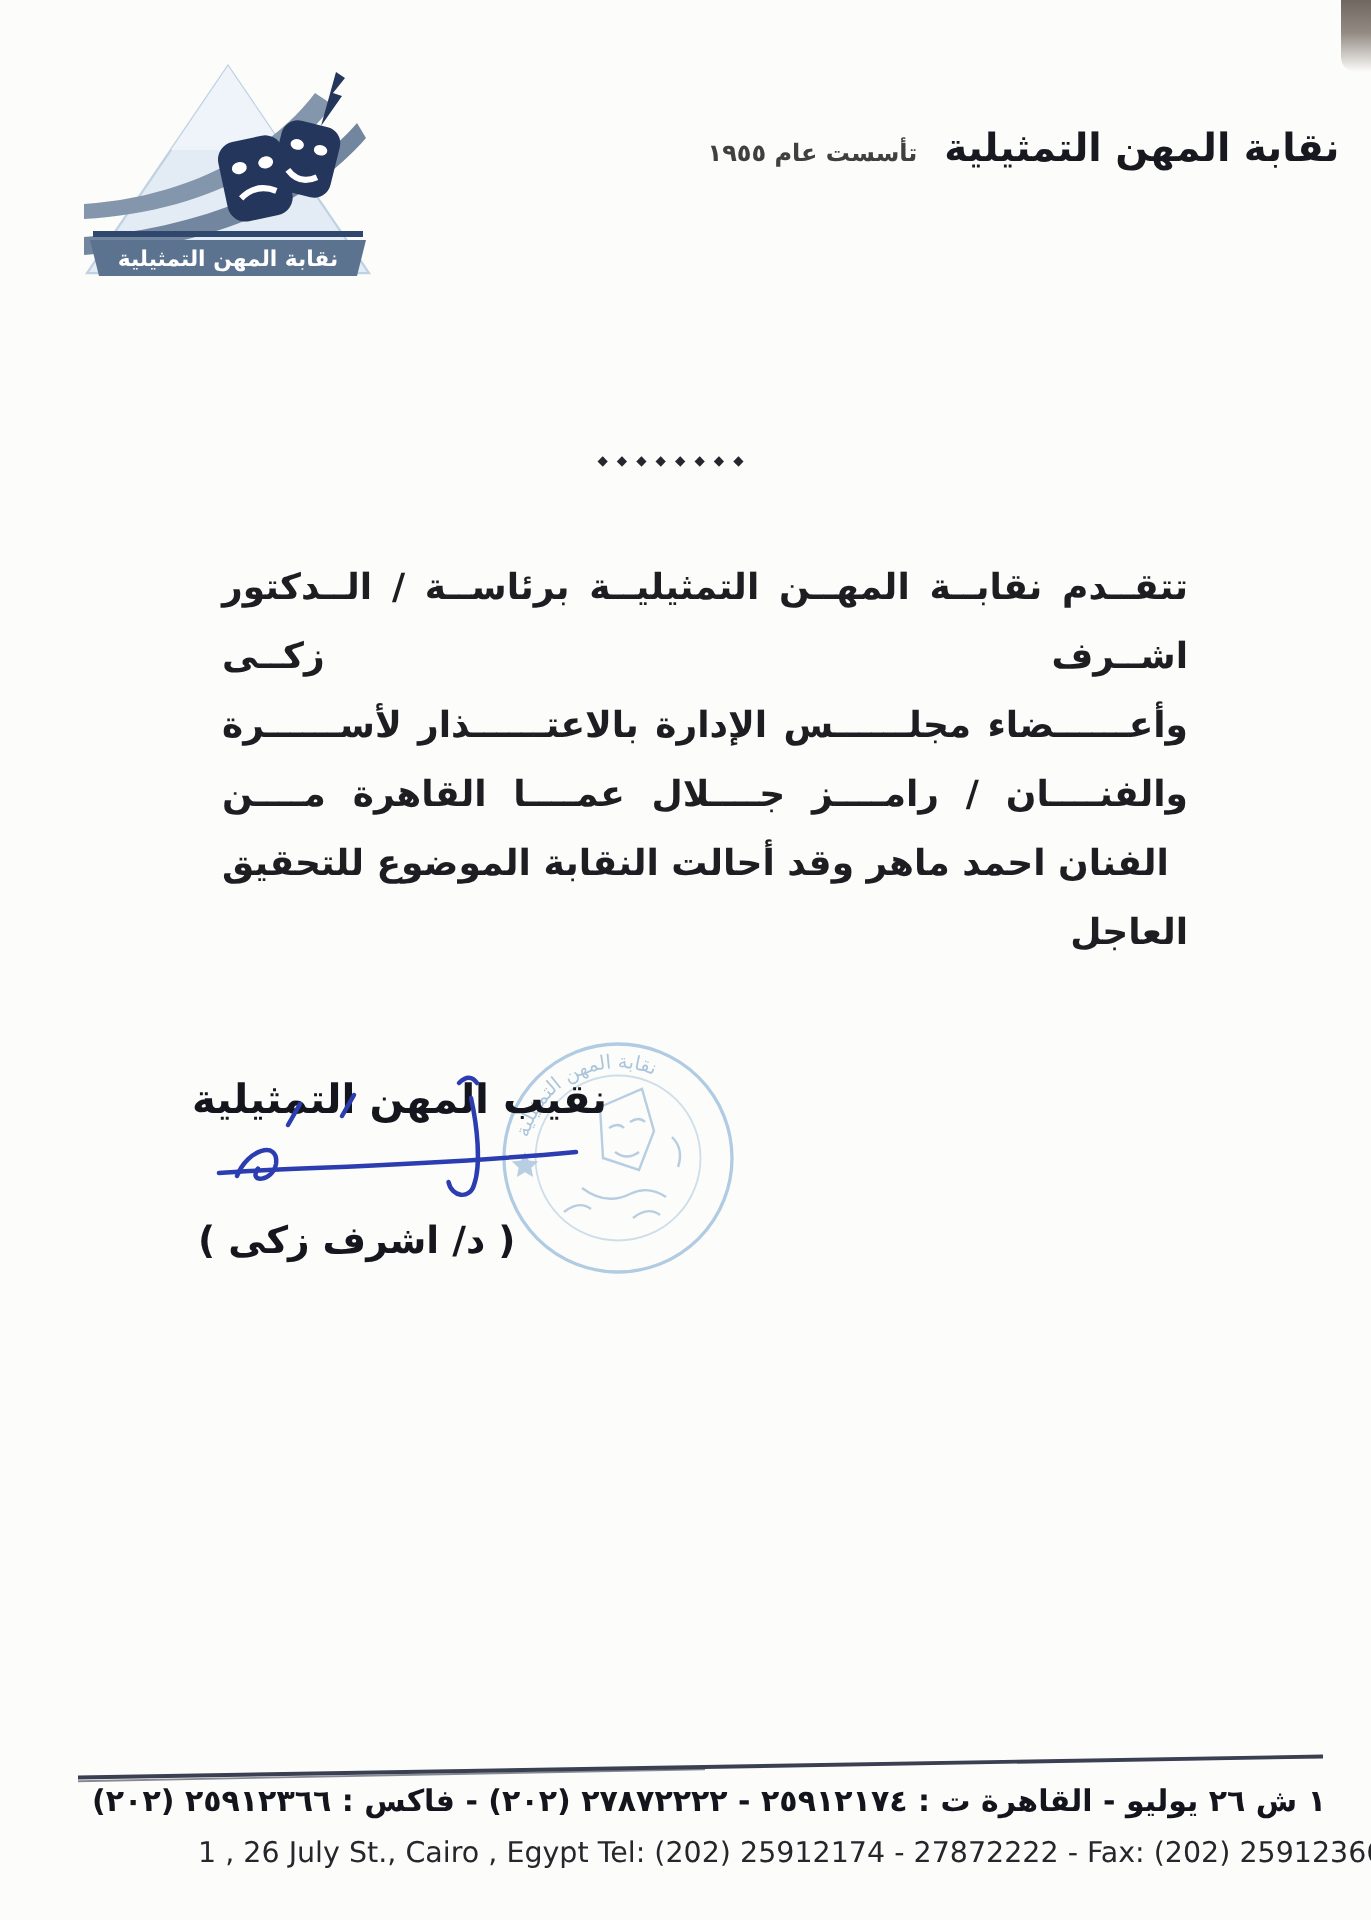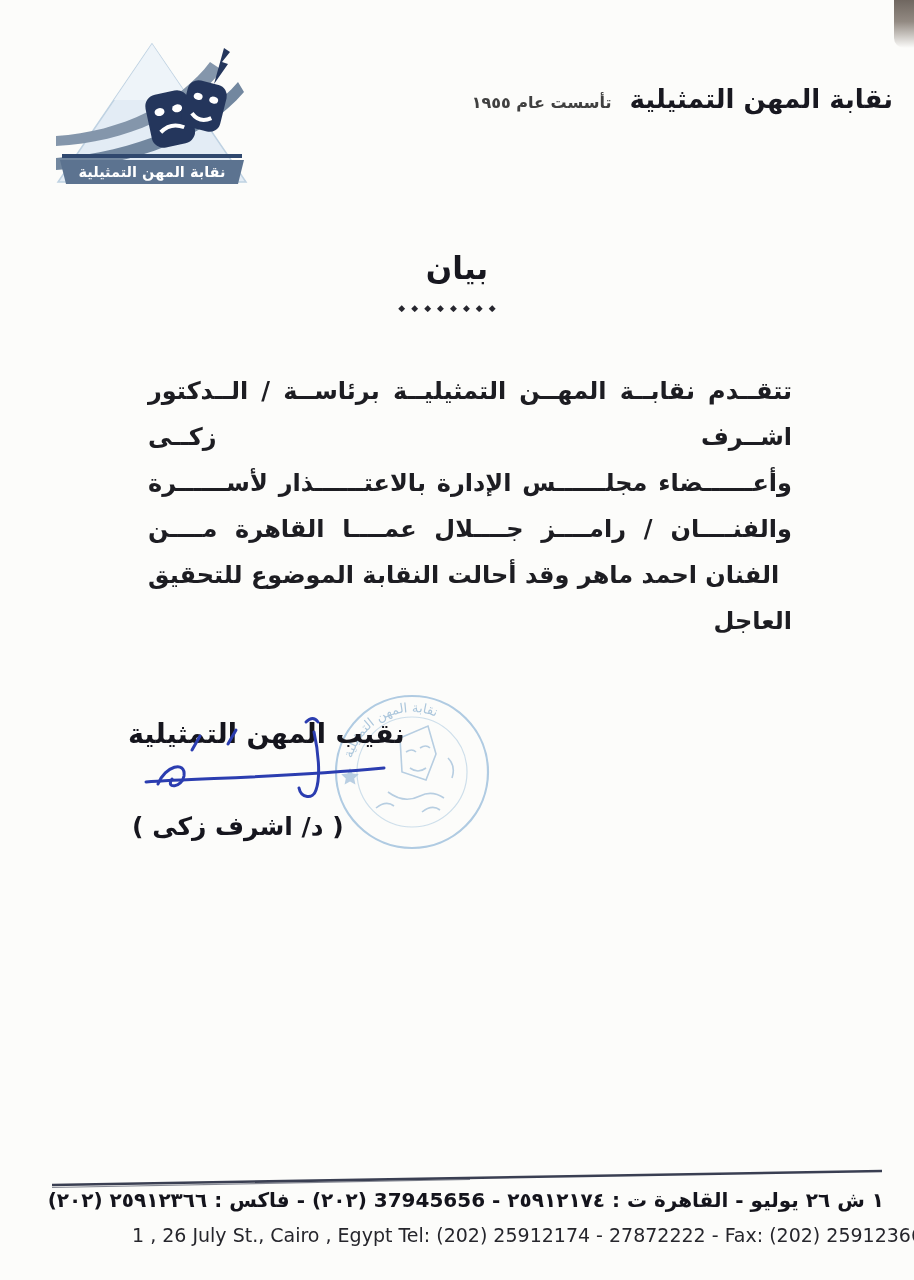--- a/index.html
+++ b/index.html
@@ -115,21 +115,20 @@
         <path d="M142,76 q10,8 20,0" stroke="#ffffff" stroke-width="4" fill="none"></path>
       </g>
       <path d="M162,44 L172,8 L178,12 L170,22 L176,24 Z" fill="#24365c"></path>
     </g>
     <g>
       <polygon points="8,120 192,120 186,144 14,144" fill="#5c7390"></polygon>
       <text x="100" y="137" text-anchor="middle" font-size="14.5" font-weight="bold" fill="#ffffff">نقابة المهن التمثيلية</text>
     </g>
   </svg>
 
-  <div class="title">بيان</div>
   <div class="dots">◆◆◆◆◆◆◆◆</div>
 
   <div class="body-text">
     <div class="line">تتقــدم نقابــة المهــن التمثيليــة برئاســة / الــدكتور اشــرف زكــى</div>
     <div class="line">وأعــــــضاء مجلــــــس الإدارة بالاعتــــــذار لأســــــرة</div>
     <div class="line">والفنــــان / رامــــز جــــلال عمــــا القاهرة مــــن</div>
     <div class="line short">الفنان احمد ماهر وقد أحالت النقابة الموضوع للتحقيق العاجل</div>
   </div>
 
   <svg class="stamp" viewBox="0 0 160 164">
@@ -164,16 +163,16 @@
     </g>
   </svg>
 
   <div class="sig-name">( د/ اشرف زكى )</div>
 
   <svg class="divider-svg" viewBox="0 0 838 26">
     <line x1="2" y1="19" x2="832" y2="5" stroke="#3a3f52" stroke-width="2.6"></line>
     <line x1="2" y1="21.5" x2="420" y2="13.5" stroke="#3a3f52" stroke-width="1.2" opacity=".6"></line>
   </svg>
 
-  <div class="footer-ar">١ ش ٢٦ يوليو - القاهرة ت : ٢٥٩١٢١٧٤ - 37945656 (٢٠٢) - فاكس : ٢٥٩١٢٣٦٦ (٢٠٢)</div>
+  <div class="footer-ar">١ ش ٢٦ يوليو - القاهرة ت : ٢٥٩١٢١٧٤ - ٢٧٨٧٢٢٢٢ (٢٠٢) - فاكس : ٢٥٩١٢٣٦٦ (٢٠٢)</div>
   <div class="footer-en">1 , 26 July St., Cairo , Egypt  Tel: (202) 25912174 - 27872222 - Fax: (202) 25912366</div>
 
 </div>
 
 </body></html>

